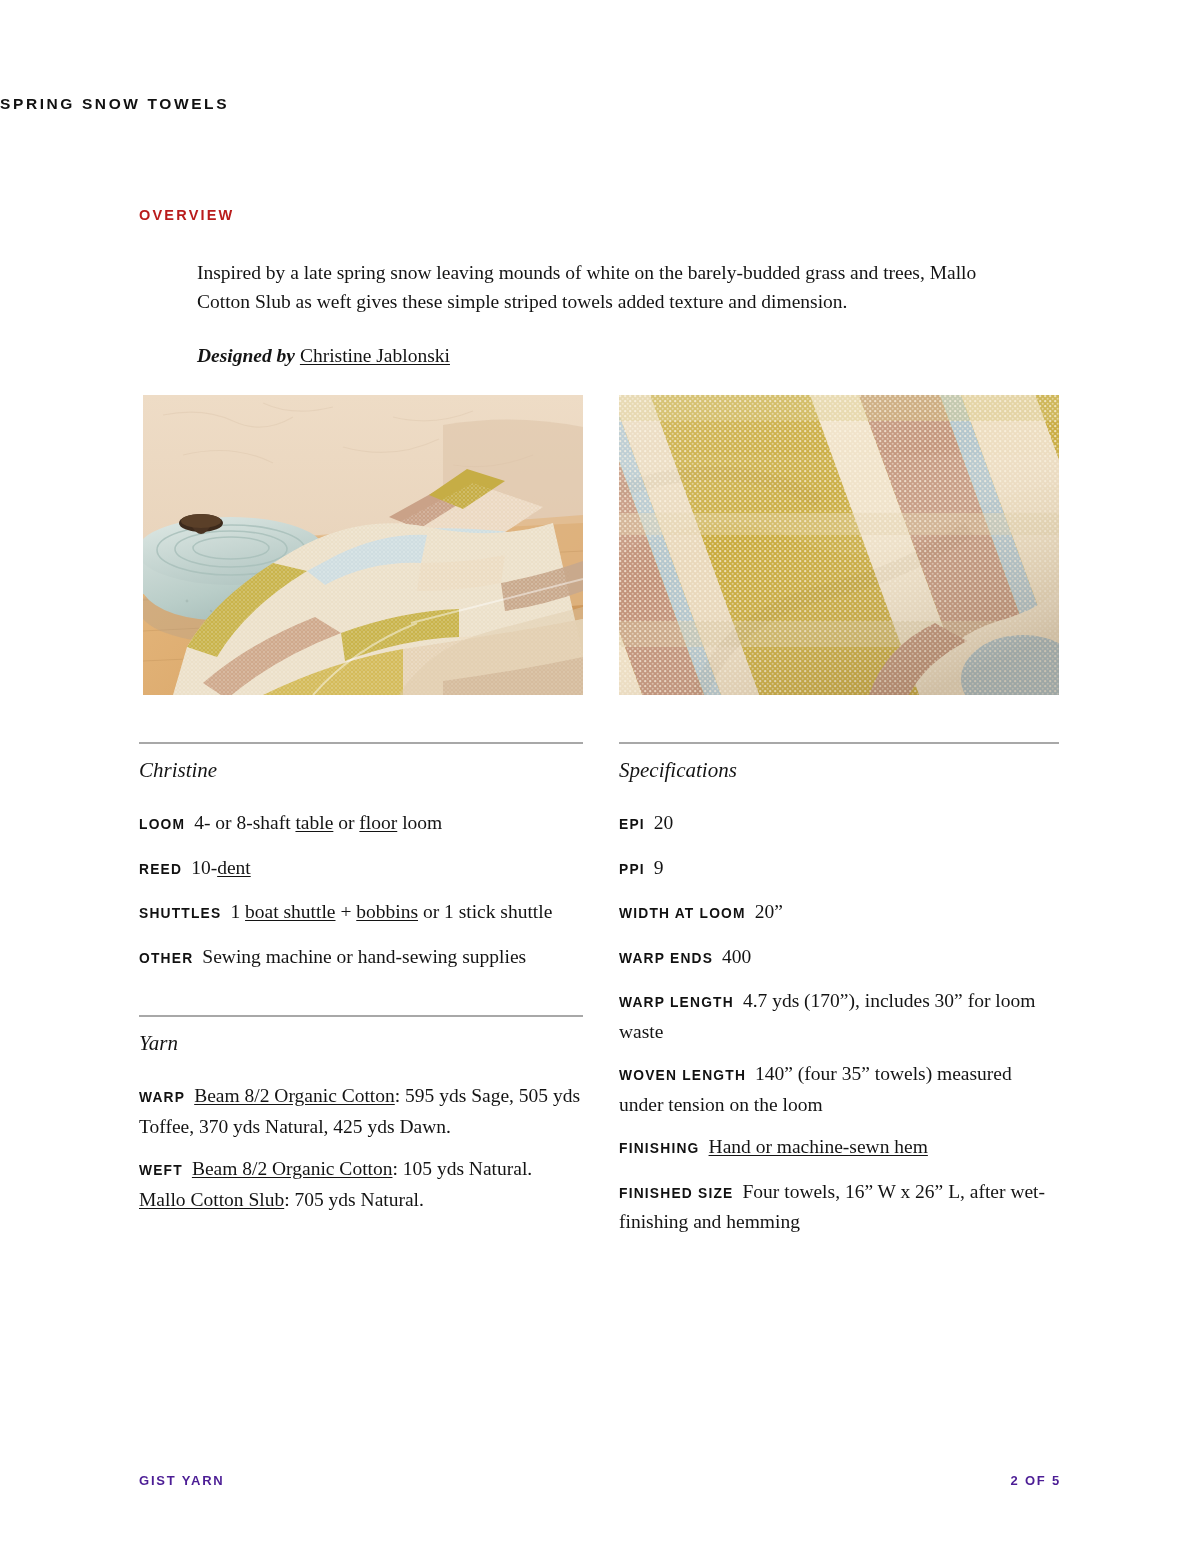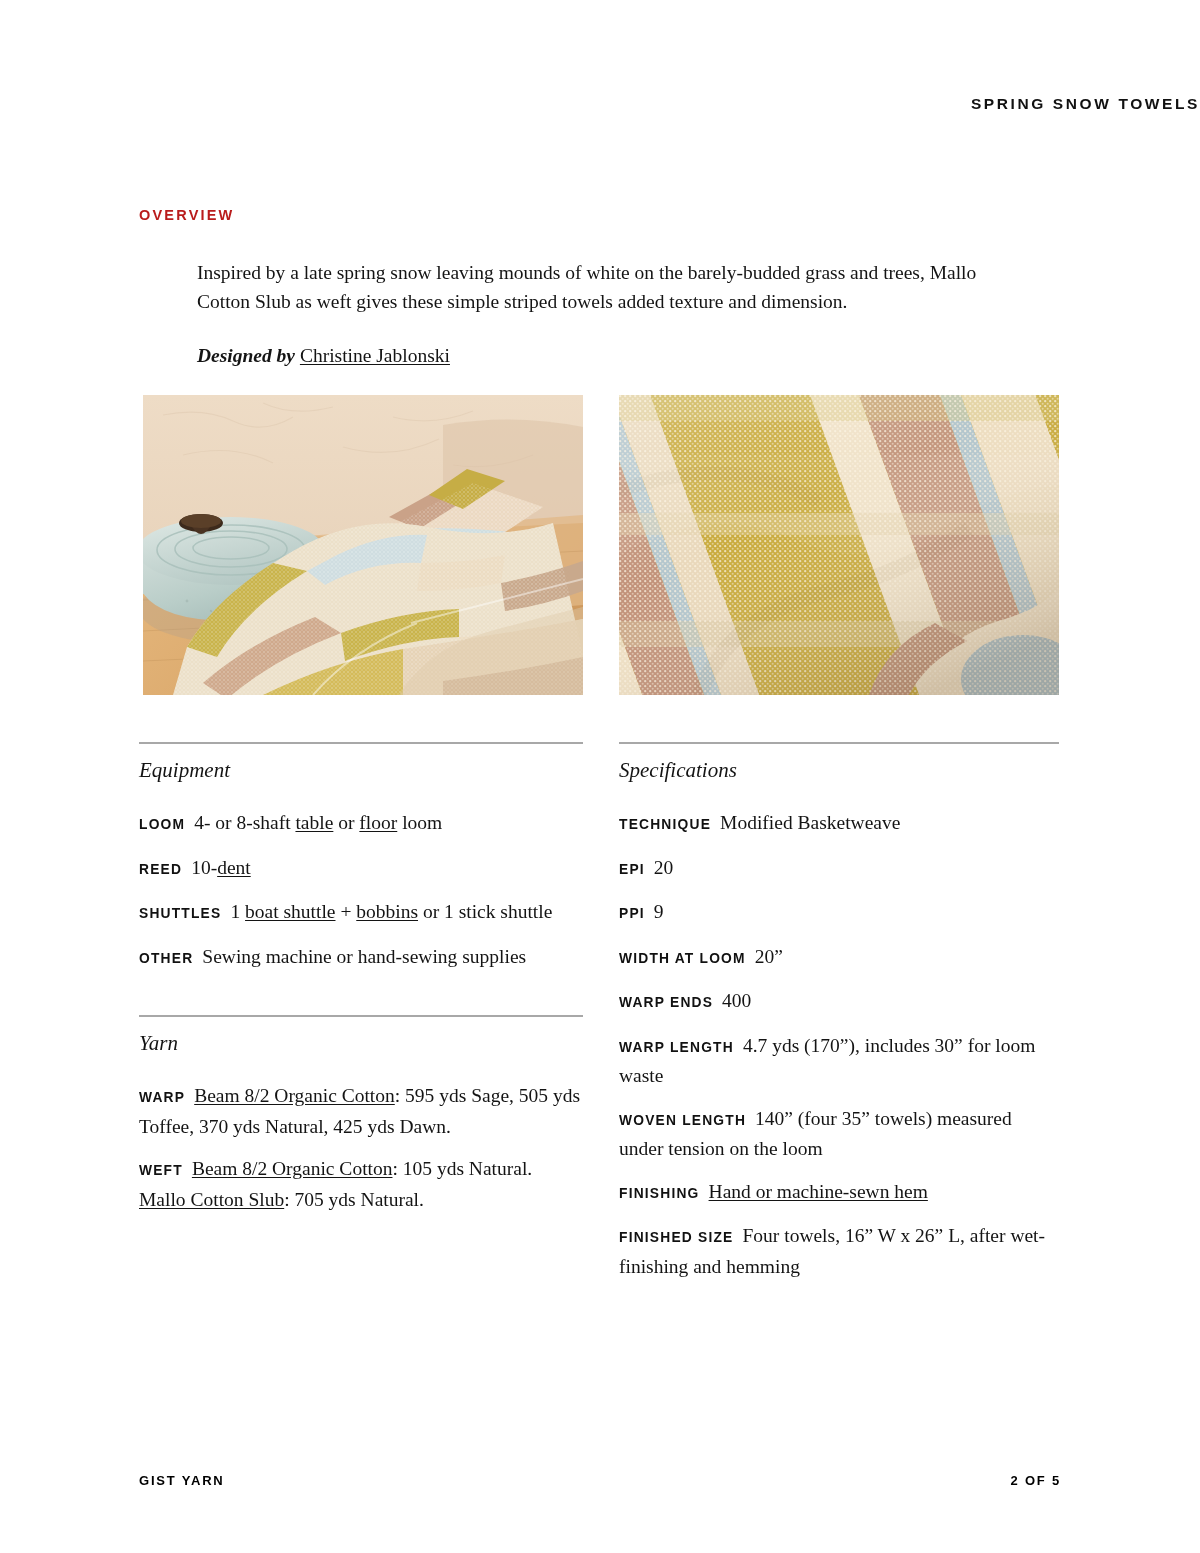--- a/index.html
+++ b/index.html
@@ -22,21 +22,21 @@
     height: 1553px;
     box-sizing: border-box;
   }
 
   
   .doc-title {
     position: absolute;
     top: 95px;
     left: 0;
     width: 1200px;
-    text-align: right;
+    text-align: left;
     font-family: "Liberation Sans", sans-serif;
     font-weight: bold;
     font-size: 15.5px;
     letter-spacing: 2.6px;
     color: #111;
   }
 
   
   .section-heading {
     position: absolute;
@@ -149,21 +149,21 @@
     left: 139px;
     right: 139px;
     top: 1473px;
     display: flex;
     justify-content: space-between;
     align-items: center;
     font-family: "Liberation Sans", sans-serif;
     font-weight: bold;
     font-size: 13px;
     letter-spacing: 1.8px;
-    color: #000000;
+    color: #4c1d95;
   }
 </style>
 </head>
 <body>
 
 <div class="page">
 
   <div class="doc-title">SPRING SNOW TOWELS</div>
 
   <div class="section-heading">OVERVIEW</div>
@@ -332,21 +332,21 @@
         <path d="M0 96 q110 -40 200 10" fill="none" stroke="#7d6239" stroke-width="14" opacity="0.12"></path>
       </g>
 
       <rect x="0" y="0" width="440" height="300" fill="url(#slubP)"></rect>
       <rect x="0" y="0" width="440" height="300" fill="url(#shadeG)"></rect>
     </svg>
   </div>
 
   <div class="col col-left">
     <div class="rule"></div>
-    <div class="block-title">Equipment</div>
+    <div class="block-title">Christine</div>
 
     <div class="spec-list">
       <div class="spec-row">
         <span class="spec-label">LOOM</span><span class="gap-sm"></span><span class="spec-value"><span>4- or 8-shaft </span><span class="u">table</span><span> or </span><span class="u">floor</span><span> loom</span></span>
       </div>
 
       <div class="spec-row">
         <span class="spec-label">REED</span><span class="gap-sm"></span><span class="spec-value"><span>10-</span><span class="u">dent</span></span>
       </div>
 
@@ -374,23 +374,20 @@
       </div>
     </div>
   </div>
 
   <div class="col col-right">
     <div class="rule"></div>
     <div class="block-title">Specifications</div>
 
     <div class="spec-list">
       <div class="spec-row">
-        <span class="spec-label">TECHNIQUE</span><span class="gap-sm"></span><span class="spec-value">Modified Basketweave</span>
-      </div>
-      <div class="spec-row">
         <span class="spec-label">EPI</span><span class="gap-sm"></span><span class="spec-value">20</span>
       </div>
       <div class="spec-row">
         <span class="spec-label">PPI</span><span class="gap-sm"></span><span class="spec-value">9</span>
       </div>
       <div class="spec-row">
         <span class="spec-label">WIDTH AT LOOM</span><span class="gap-sm"></span><span class="spec-value">20”</span>
       </div>
       <div class="spec-row">
         <span class="spec-label">WARP ENDS</span><span class="gap-sm"></span><span class="spec-value">400</span>

